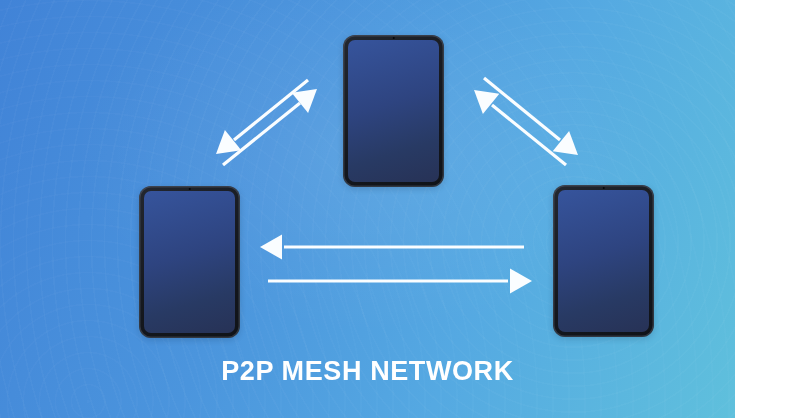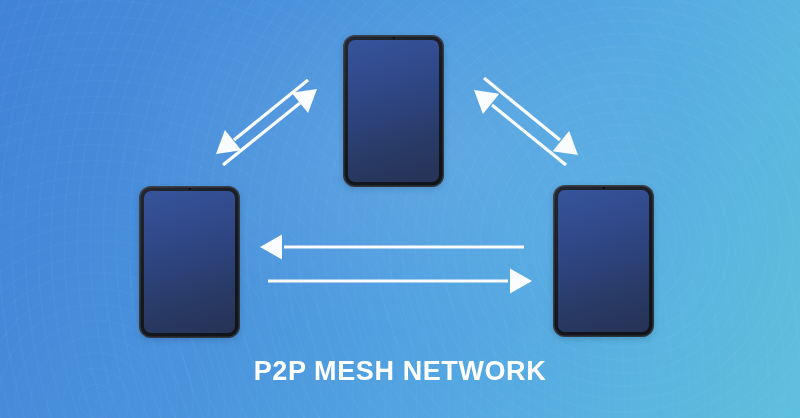--- a/index.html
+++ b/index.html
@@ -1,20 +1,20 @@
 <!DOCTYPE html>
 <html><head>
 <meta charset="utf-8">
 <style>
   html, body { margin: 0; padding: 0; }
   body { font-family: "Liberation Sans", sans-serif; }
 
   .canvas {
     position: relative;
-    width: 800px;
+    width: 735px;
     height: 418px;
     overflow: hidden;
     background:
       radial-gradient(ellipse 420px 260px at 50% 36%, rgba(255,255,255,0.09), rgba(255,255,255,0) 70%),
       linear-gradient(112deg, #4183d7 0%, #4b95dd 38%, #55a9e2 66%, #5fc0dc 100%);
   }
 
   
   .canvas::before {
     content: "";

